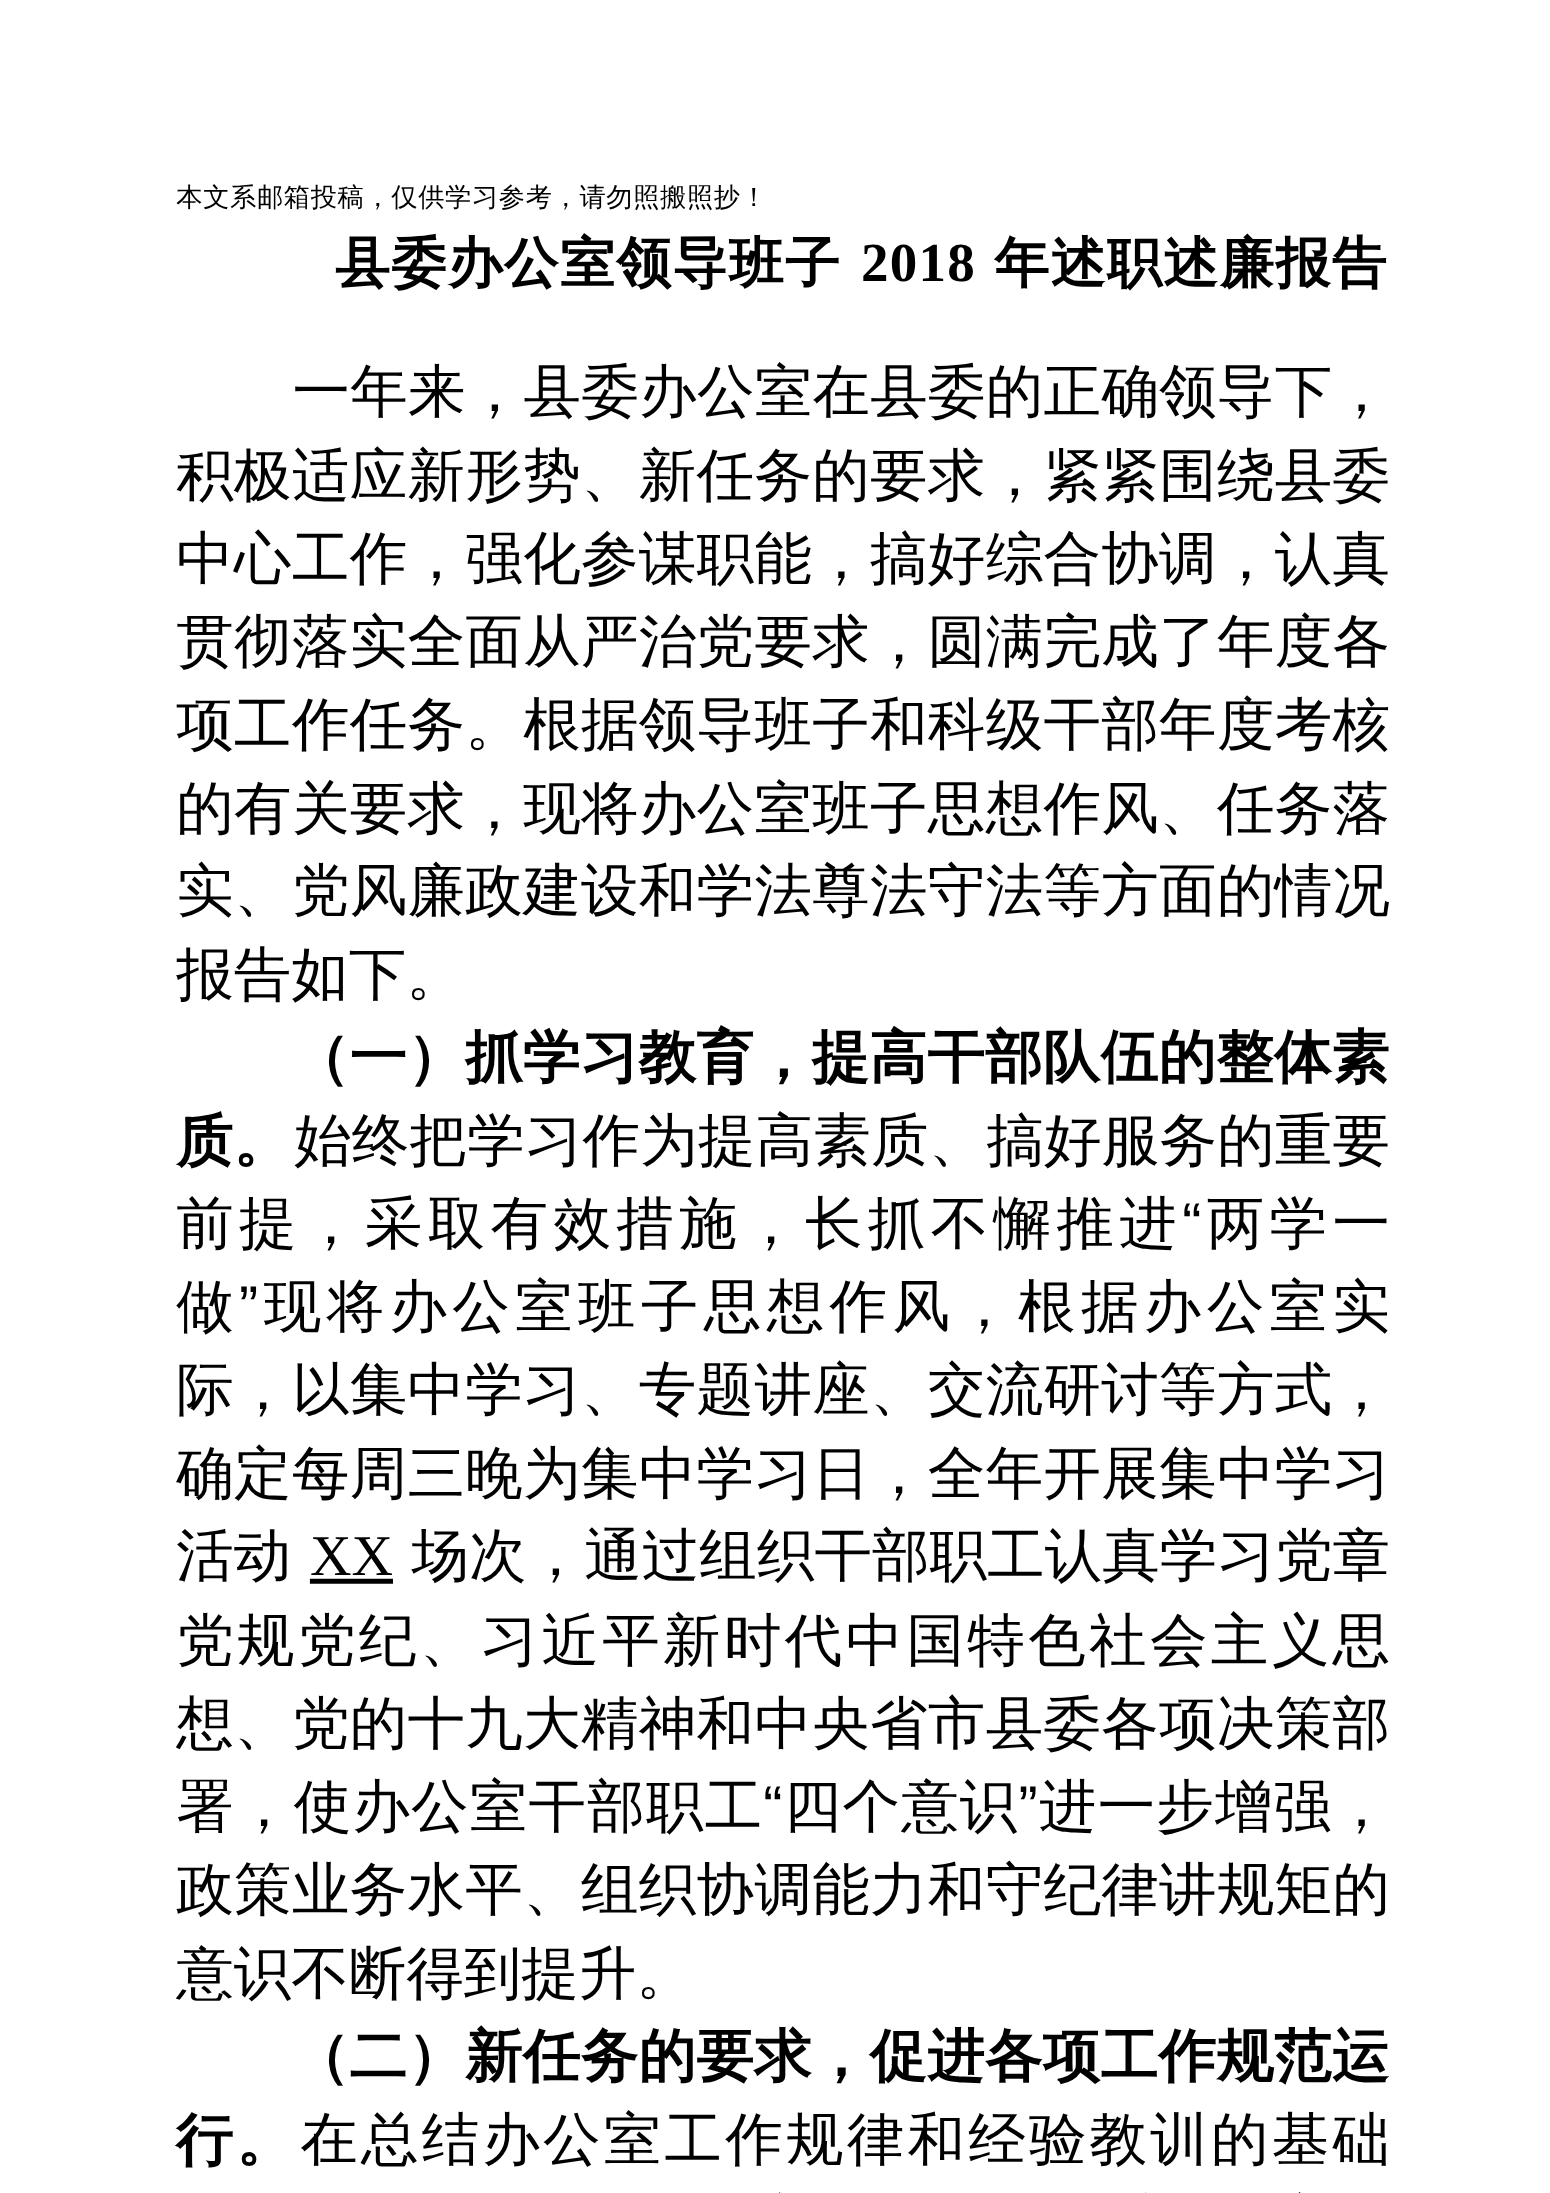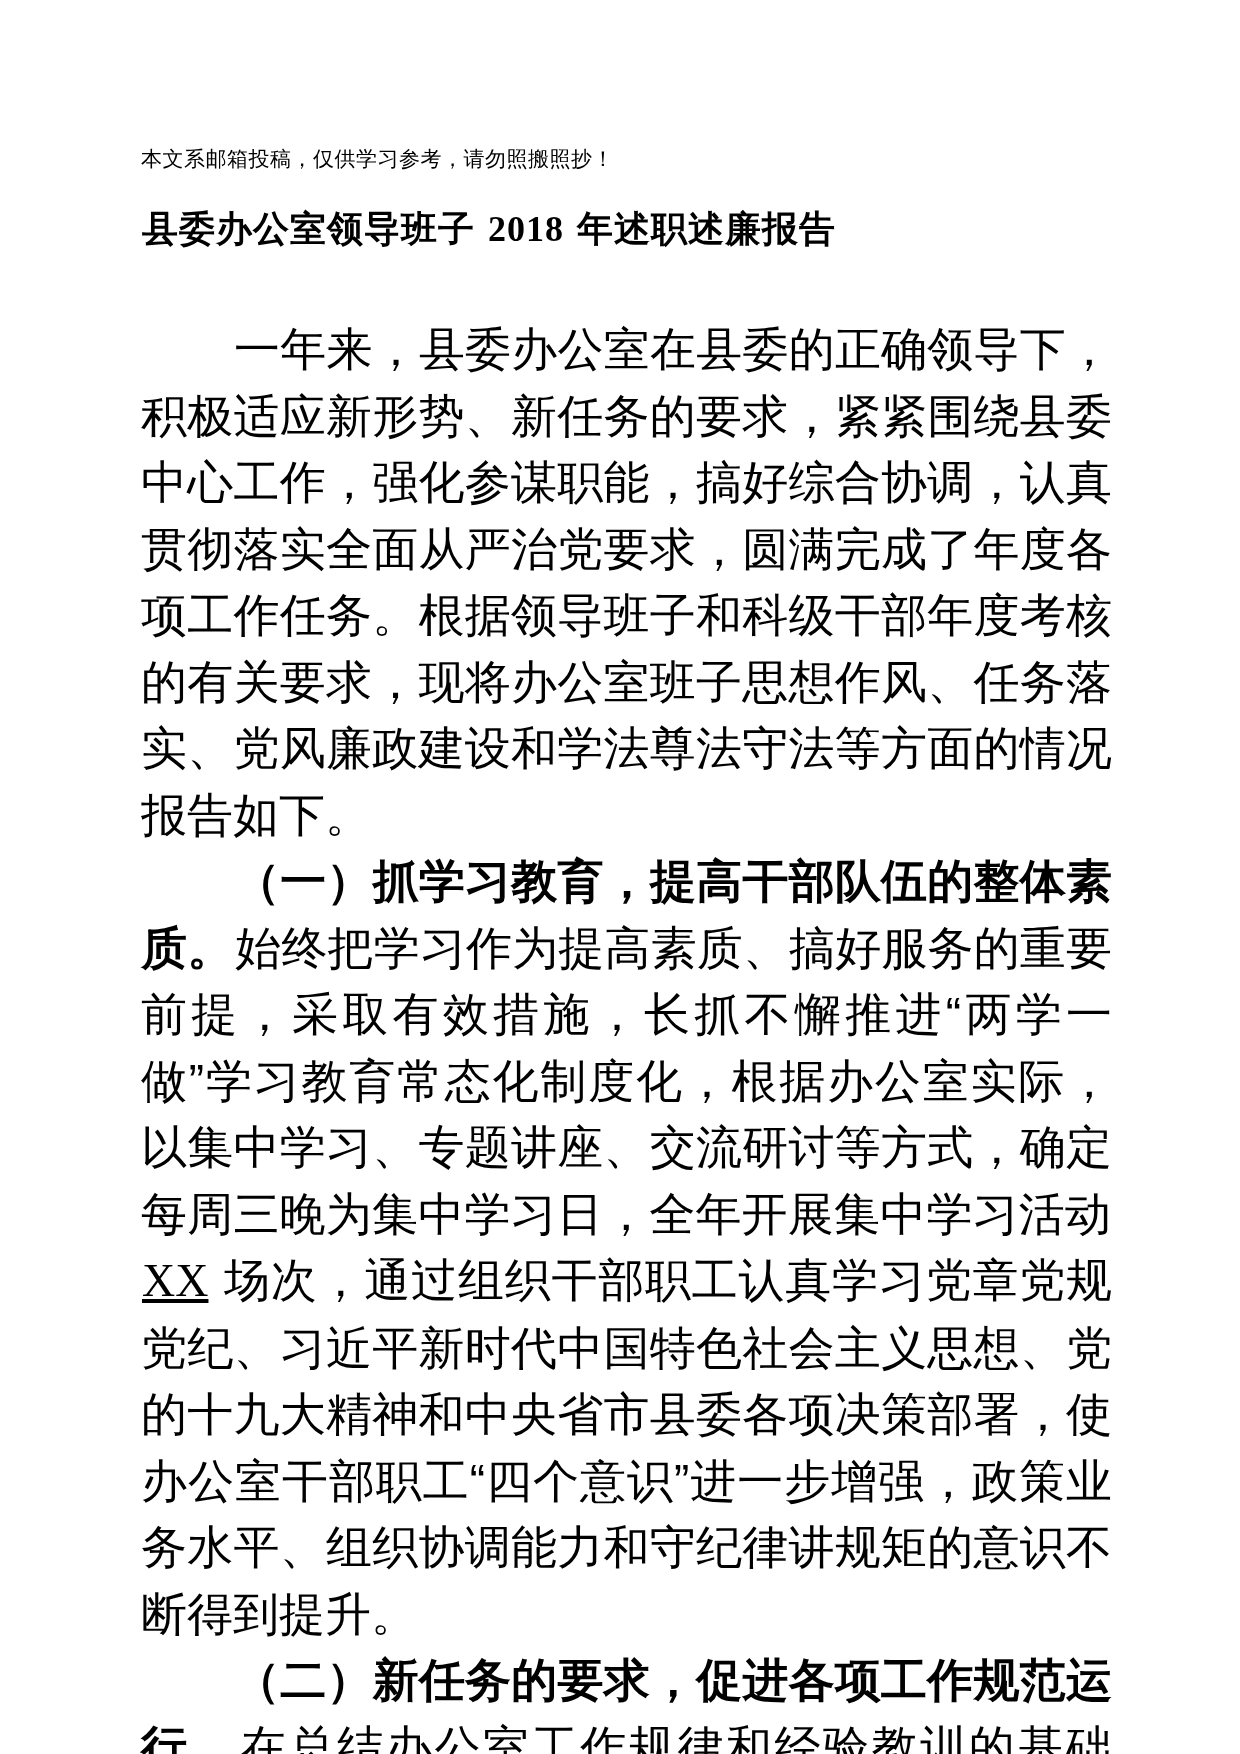--- a/index.html
+++ b/index.html
@@ -19,24 +19,24 @@
     position: relative;
   }
   .note {
     font-size: 21px;
     line-height: 30px;
     letter-spacing: 0.5px;
     color: #000000;
   }
   .doc-title {
     margin-top: 12px;
-    font-size: 36px;
-    line-height: 86px;
+    font-size: 44px;
+    line-height: 50px;
     font-weight: bold;
-    text-align: left;
+    text-align: right;
     letter-spacing: 1px;
     white-space: nowrap;
   }
   .doc-title .serif-num {
     font-family: "Liberation Serif", "DejaVu Serif", serif;
     font-weight: bold;
   }
   .content {
     margin-top: 44px;
     font-size: 46px;
@@ -63,19 +63,19 @@
 
   <div class="note">本文系邮箱投稿，仅供学习参考，请勿照搬照抄！</div>
 
   <h1 class="doc-title"><span>县委办公室领导班子 </span><span class="serif-num">2018</span><span> 年述职述廉报告</span></h1>
 
   <div class="content">
 
     <p><span>一年来，县委办公室在县委的正确领导下，积极适应新形势、新任务的要求，紧紧围绕县委中心工作，强化参谋职能，搞好综合协调，认真贯彻落实全面从严治党要求，圆满完成了年度各项工作任务。根据领导班子和科级干部年度考核的有关要求，现将办公室班子思想作风、任务落实、党风廉政建设和学法尊法守法等方面的情况报告如下。</span></p>
 
 
-    <p><span class="lead-bold">（一）抓学习教育，提高干部队伍的整体素质。</span><span>始终把学习作为提高素质、搞好服务的重要前提，采取有效措施，长抓不懈推进“两学一做”学习教育常态化制度化，根据办公室实际，以集中学习、专题讲座、交流研讨等方式，确定每周三晚为集中学习日，全年开展集中学习活动 </span><span class="serif-inline">XX</span><span> 场次，通过组织干部职工认真学习党章党规党纪、习近平新时代中国特色社会主义思想、党的十九大精神和中央省市县委各项决策部署，使办公室干部职工“四个意识”进一步增强，政策业务水平、组织协调能力和守纪律讲规矩的意识不断得到提升。</span></p>
+    <p><span class="lead-bold">（一）抓学习教育，提高干部队伍的整体素质。</span><span>始终把学习作为提高素质、搞好服务的重要前提，采取有效措施，长抓不懈推进“两学一做”现将办公室班子思想作风，根据办公室实际，以集中学习、专题讲座、交流研讨等方式，确定每周三晚为集中学习日，全年开展集中学习活动 </span><span class="serif-inline">XX</span><span> 场次，通过组织干部职工认真学习党章党规党纪、习近平新时代中国特色社会主义思想、党的十九大精神和中央省市县委各项决策部署，使办公室干部职工“四个意识”进一步增强，政策业务水平、组织协调能力和守纪律讲规矩的意识不断得到提升。</span></p>
 
     <p><span class="lead-bold">（二）新任务的要求，促进各项工作规范运行。</span><span>在总结办公室工作规律和经验教训的基础上，通过认真讨论，制定出台了《县委办公室工作制度汇编》，进一步明确、细化班子成员工作职责</span></p>
 
   </div>
 
 </div>
 
 </body></html>

